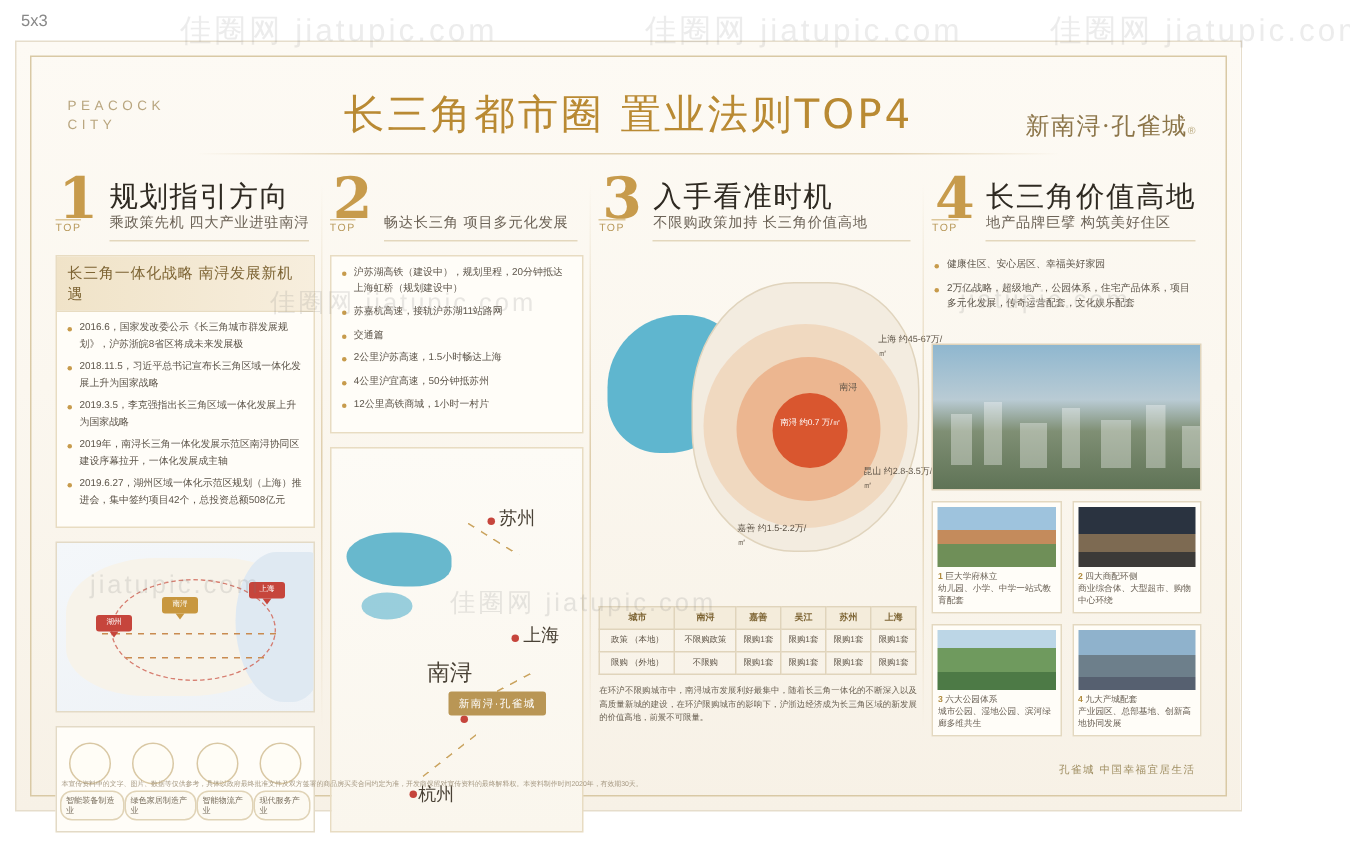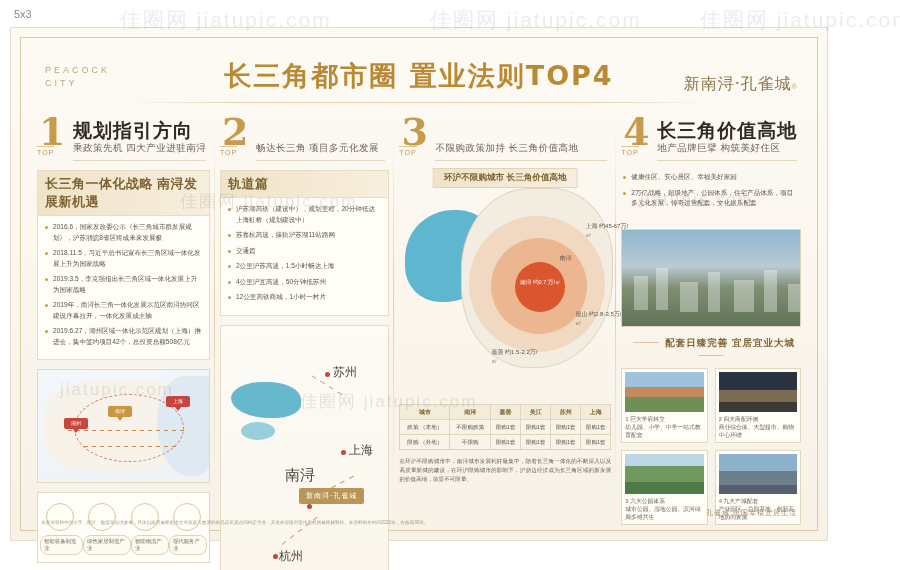--- a/index.html
+++ b/index.html
@@ -22,21 +22,21 @@
     box-shadow:0 0 0 1px #e6ddcb;
   }
   .poster:before{
     content:"";position:absolute;left:9px;top:9px;right:9px;bottom:9px;
     border:1px solid #d9c9a5;pointer-events:none;
   }
   
   .brand-left{position:absolute;left:34px;top:36px;font-size:9px;letter-spacing:3px;color:#b9a67f;line-height:13px;}
   .main-title{
     position:absolute;left:0;right:0;top:30px;text-align:center;
-    font-size:27px;font-weight:bold;color:#b98a33;letter-spacing:2px;
+    font-size:27px;font-weight:normal;color:#b98a33;letter-spacing:2px;
     font-family:"DejaVu Sans",sans-serif;
   }
   .brand-right{position:absolute;right:30px;top:46px;text-align:right;}
   .brand-right .cn{font-size:16px;color:#8c7549;letter-spacing:1px;font-family:"DejaVu Serif",serif;}
   .brand-right .sup{font-size:7px;color:#b8a87e;}
   .hdr-rule{position:absolute;left:120px;right:120px;top:74px;height:1px;background:linear-gradient(90deg,rgba(201,170,110,0) 0%,#cbb07a 20%,#cbb07a 80%,rgba(201,170,110,0) 100%);opacity:.55;}
 
   
   .cols{position:absolute;left:26px;right:26px;top:88px;bottom:34px;display:flex;gap:10px;}
   .col{position:relative;flex:1;}
@@ -46,29 +46,29 @@
     background:linear-gradient(180deg,rgba(205,180,130,0),rgba(205,180,130,.6),rgba(205,180,130,0));
   }
 
   
   .head{position:relative;height:46px;}
   .num{
     position:absolute;left:2px;top:-4px;font-size:38px;font-weight:bold;color:#c79b4c;
     font-family:"DejaVu Serif",serif;line-height:40px;
   }
   .topbadge{position:absolute;left:0;top:30px;font-size:7px;color:#b99a5c;letter-spacing:1px;border-top:1px solid #ddc79a;padding-top:2px;}
-  .h-main{position:absolute;left:36px;top:2px;font-size:19px;font-weight:bold;color:#2f2a22;letter-spacing:1px;}
+  .h-main{position:absolute;left:36px;top:2px;font-size:19px;font-weight:normal;color:#2f2a22;letter-spacing:1px;}
   .h-sub{position:absolute;left:36px;top:26px;font-size:9.5px;color:#6c6357;letter-spacing:.5px;}
   .h-rule{position:absolute;left:36px;right:4px;top:44px;height:1px;background:#e3d7bd;}
 
   
   .panel{margin-top:8px;background:#fffdf8;border:1px solid #e8dcc2;}
   .panel-title{
     background:linear-gradient(90deg,#f0e3c8,#f7eedd);
-    color:#7d6433;font-size:13px;font-weight:bold;padding:4px 7px;letter-spacing:.5px;
+    color:#7d6433;font-size:10px;font-weight:normal;padding:4px 7px;letter-spacing:.5px;
     border-bottom:1px solid #e8dcc2;
   }
   .bullets{padding:6px 7px 7px 7px;}
   .bullets li{list-style:none;position:relative;font-size:6.6px;line-height:10.5px;color:#5d554a;margin-bottom:5px;padding-left:8px;}
   .bullets li:before{content:"";position:absolute;left:0;top:4px;width:3px;height:3px;background:#c79b4c;border-radius:50%;}
   ul{margin:0;padding:0;}
 
   
   .map1{
     margin-top:9px;height:112px;position:relative;overflow:hidden;
@@ -203,21 +203,20 @@
 
     <div class="col c2">
       <div class="head">
         <div class="num">2</div>
         <div class="topbadge">TOP</div>
         <div class="h-sub">畅达长三角 项目多元化发展</div>
         <div class="h-rule"></div>
       </div>
 
       <div class="panel">
-        <div class="panel-title">轨道篇</div>
         <ul class="bullets">
           <li>沪苏湖高铁（建设中），规划里程，20分钟抵达上海虹桥（规划建设中）</li>
           <li>苏嘉杭高速，接轨沪苏湖11站路网</li>
           <li>交通篇</li>
           <li>2公里沪苏高速，1.5小时畅达上海</li>
           <li>4公里沪宜高速，50分钟抵苏州</li>
           <li>12公里高铁商城，1小时一村片</li>
         </ul>
       </div>
 
@@ -236,26 +235,26 @@
         <div class="rline" style="left:90px;top:160px;width:46px;transform:rotate(-28deg);"></div>
         <div class="rline" style="left:56px;top:204px;width:46px;transform:rotate(-38deg);"></div>
         <div class="badge-nz">新南浔·孔雀城</div>
       </div>
     </div>
 
     <div class="col c3">
       <div class="head">
         <div class="num">3</div>
         <div class="topbadge">TOP</div>
+        <div class="h-main">入手看准时机</div>
         <div class="h-sub">不限购政策加持 长三角价值高地</div>
         <div class="h-rule"></div>
       </div>
 
       <div class="cmap">
-        <div class="badge-top">环沪不限购城市 长三角价值高地</div>
         <div class="c-sea"></div>
         <div class="c-land"></div>
         <div class="c-ring ring-out"></div>
         <div class="c-ring ring-mid"></div>
         <div class="c-ring ring-in"></div>
         <div class="ring-lb" style="left:120px;top:108px;width:42px;">南浔
 约0.7
 万/㎡</div>
         <div class="map-lbl" style="left:186px;top:52px;width:46px;">上海
 约45-67万/㎡</div>
@@ -317,21 +316,20 @@
       <div class="hero">
         <div class="blk" style="left:12px;top:46px;width:14px;height:34px;"></div>
         <div class="blk" style="left:34px;top:38px;width:12px;height:42px;"></div>
         <div class="blk" style="left:58px;top:52px;width:18px;height:30px;"></div>
         <div class="blk" style="left:86px;top:42px;width:12px;height:40px;"></div>
         <div class="blk" style="left:112px;top:50px;width:20px;height:32px;"></div>
         <div class="blk" style="left:142px;top:40px;width:13px;height:42px;"></div>
         <div class="blk" style="left:166px;top:54px;width:18px;height:28px;"></div>
       </div>
 
-      <div class="sec-t">配套日臻完善 宜居宜业大城</div>
 
       <div class="grid4">
         <div class="cell">
           <div class="ph p1"></div>
           <div class="cap">
             <b>1</b>
             <span>巨大学府林立</span><br>
             <span>幼儿园、小学、中学一站式教育配套</span>
           </div>
         </div>

